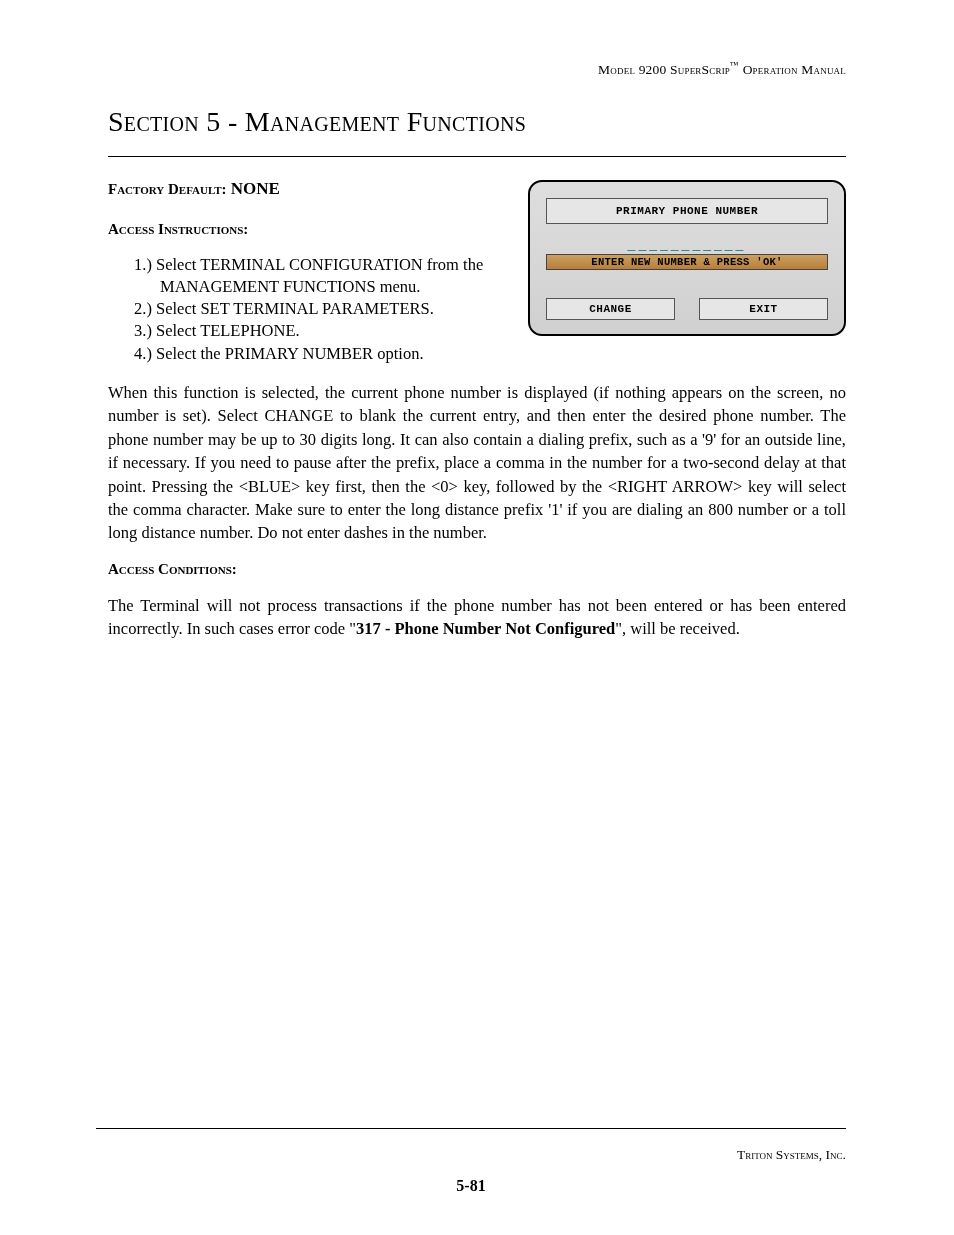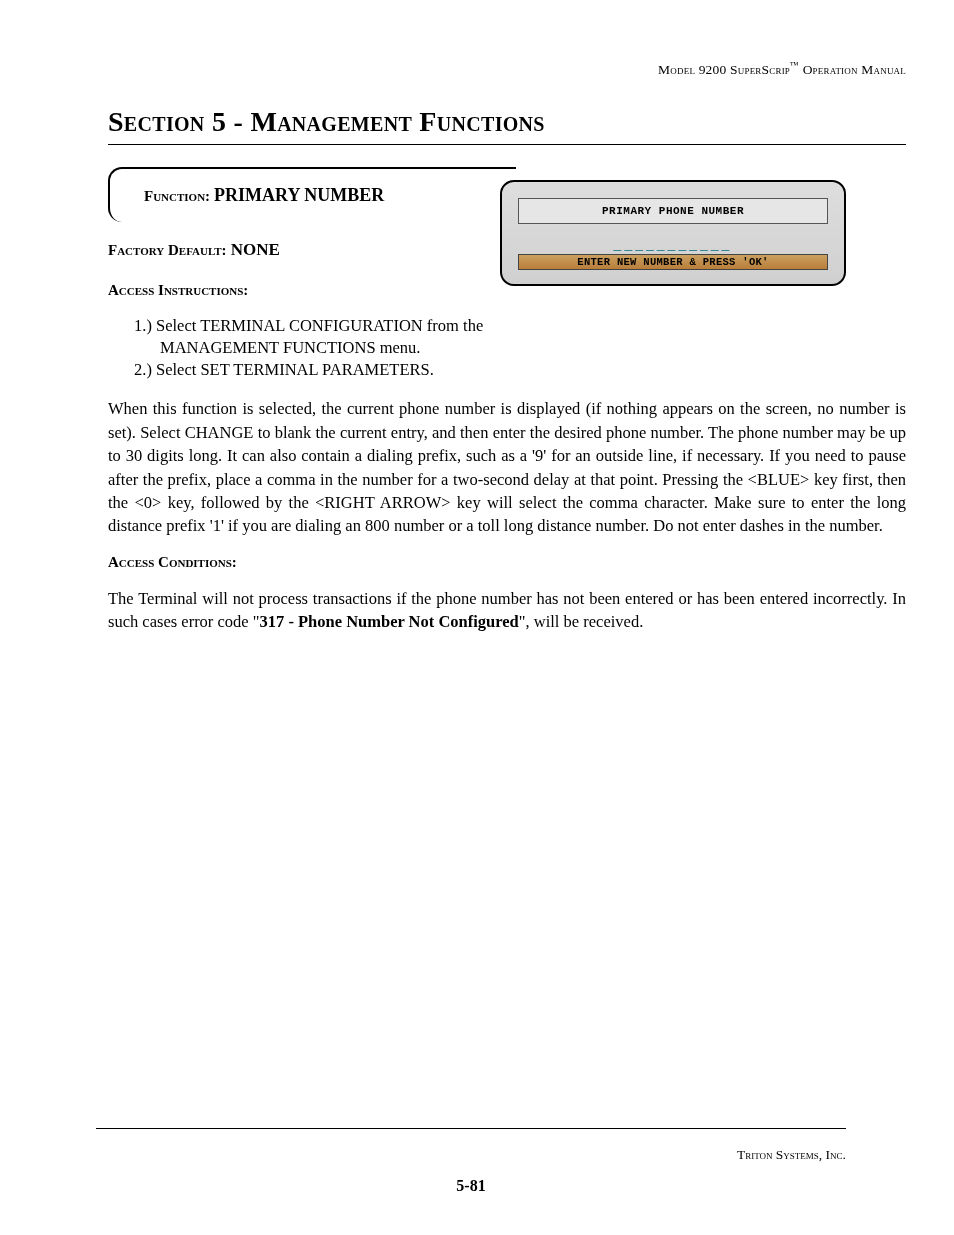--- a/index.html
+++ b/index.html
@@ -6,38 +6,38 @@
   html, body { margin: 0; padding: 0; }
   body {
     width: 954px;
     height: 1235px;
     background: #fff;
     font-family: "Times New Roman", Times, serif;
     color: #000;
     position: relative;
   }
   .page {
-    padding: 60px 48px 40px 108px;
+    padding: 60px 108px 40px 108px;
     height: 100%;
     position: relative;
   }
   .running-header {
     font-size: 13.5px;
     text-align: right;
     font-variant: small-caps;
     letter-spacing: 0.2px;
     margin-bottom: 28px;
   }
   .tm { font-size: 9px; vertical-align: super; }
   .section-title {
     font-size: 28px;
-    font-weight: bold;
+    font-weight: normal;
     font-variant: small-caps;
     letter-spacing: 0.3px;
-    margin: 6px 0 6px 0;
+    margin: 6px 0 18px 0;
   }
   .hr-line-big {
     border: none;
     border-top: 1.5px solid #000;
     margin: 6px 0 22px 0;
   }
   .function-block {
     border: 2px solid #000;
     border-right: none;
     border-bottom: none;
@@ -76,21 +76,21 @@
     font-size: 13.5px;
     text-align: right;
     font-variant: small-caps;
   }
   .foot-page { font-size: 16px; text-align: center; margin-top: 14px; font-weight: bold;}
   
   .terminal-wrap {
     position: absolute;
     top: 180px;
     right: 108px;
-    width: 346px;
+    width: 318px;
   }
   .terminal-outer {
     border: 2px solid #000;
     border-radius: 14px;
     background: #d4d4d4;
     background: linear-gradient(180deg,#dedede 0%, #d0d0d0 100%);
     padding: 10px 16px 14px 16px;
   }
   .term-row { margin: 6px 0; }
   .term-title-box {
@@ -158,41 +158,41 @@
   <div class="section-title">Section 5 - Management Functions</div>
   <hr class="hr-line-big">
 
   <div class="terminal-wrap">
     <div class="terminal-outer">
       <div class="term-row">
         <div class="term-title-box">PRIMARY PHONE NUMBER</div>
       </div>
       <div class="term-dashes">___________</div>
       <div class="term-instr-box">ENTER NEW NUMBER &amp; PRESS 'OK'</div>
+      <div class="term-btn-row">
+        <div class="term-btn">CHANGE</div>
+        <div class="term-btn">EXIT</div>
+      </div>
     </div>
   </div>
 
   <div class="upper-text-block">
-    <div class="function-block">
-      <span class="function-label-row">
-        <span class="sc label-small">Function:</span>
-        <span class="label-big">  PRIMARY NUMBER</span>
-      </span>
-    </div>
 
     <div class="factory-row">
       <span class="sc label-small">Factory Default:</span>
       <span class="label-big label-big2 bold"> NONE</span>
     </div>
 
     <div class="access-head">Access Instructions:</div>
 
     <div class="access-list">
       <div>1.)  Select TERMINAL CONFIGURATION from the MANAGEMENT FUNCTIONS menu.</div>
       <div>2.)  Select SET TERMINAL PARAMETERS.</div>
+      <div>3.)  Select TELEPHONE.</div>
+      <div>4.)  Select the PRIMARY NUMBER option.</div>
     </div>
   </div>
 
   <p class="body-p">When this function is selected, the current phone number is displayed (if nothing appears on the screen, no number is set).  Select CHANGE to blank the current entry, and then enter the desired phone number.  The phone number may be up to 30 digits long.  It can also contain a dialing prefix, such as a '9' for an outside line, if necessary.  If you need to pause after the prefix, place a comma in the number for a two-second delay at that point.  Pressing the &lt;BLUE&gt; key first, then the &lt;0&gt; key, followed by the &lt;RIGHT ARROW&gt; key will select the comma character.  Make sure to enter the long distance prefix '1' if you are dialing an 800 number or a toll long distance number.  Do not enter dashes in the number.</p>
 
   <div class="err-head">Access Conditions:</div>
   <p class="body-p">
     <span>The Terminal will not process transactions if the phone number has not been entered or has been entered incorrectly. In such cases error code "</span><span class="bold">317 - Phone Number Not Configured</span><span>", will be received.</span>
   </p>
 

